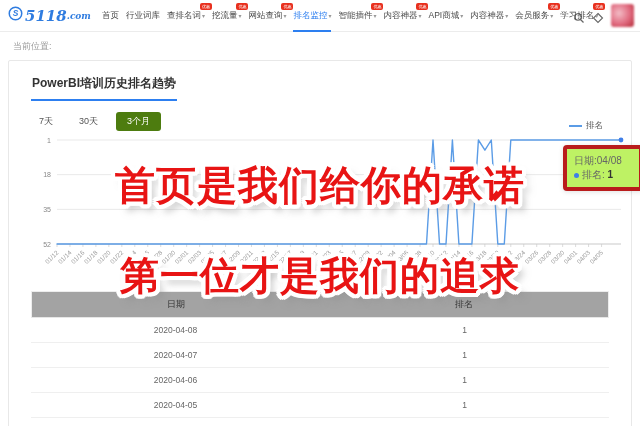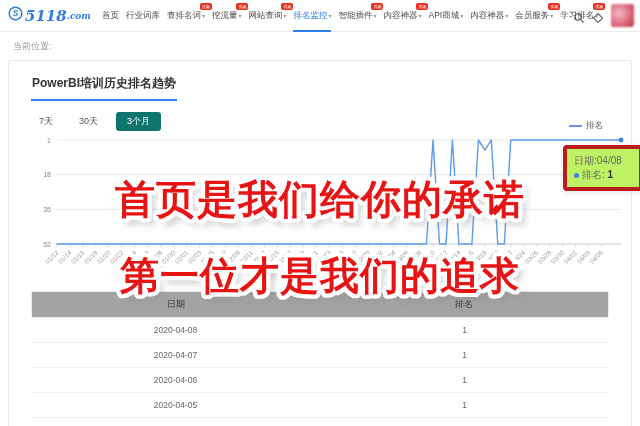--- a/index.html
+++ b/index.html
@@ -32,21 +32,21 @@
   
   .breadcrumb{font-size:9px;color:#9a9a9a;padding:8px 0 5px 13px;}
 
   
   .card{margin:2px 8px 0 8px;border:1px solid #e8e8e8;border-radius:2px;background:#fff;
         padding:12px 22px 0 22px;height:420px;box-sizing:border-box;position:relative;}
   .card-title{display:inline-block;font-size:12px;font-weight:bold;color:#333;
         padding:2px 1px 7px 1px;border-bottom:2px solid #2d7ff0;}
   .tabs{display:flex;align-items:center;gap:10px;margin-top:11px;}
   .tab{font-size:9px;color:#555;padding:3px 8px;border-radius:3px;cursor:pointer;}
-  .tab.active{background:#0f766e;color:#fff;padding:3px 11px;}
+  .tab.active{background:#4d7c0f;color:#fff;padding:3px 11px;}
 
   
   .chart-wrap{position:relative;margin-top:2px;height:142px;}
   .legend{position:absolute;top:-13px;right:6px;display:flex;align-items:center;gap:4px;
           font-size:8.5px;color:#555;cursor:pointer;}
   .legend-marker{display:inline-block;width:13px;height:2px;background:#5b9ce6;}
   .chart-tooltip{position:absolute;left:532px;top:12px;width:58px;background:#bef264;
           border:4px solid #b91c1c;border-radius:4px;box-shadow:0 1px 5px rgba(0,0,0,.12);
           padding:5px 7px;font-size:10px;color:#666;line-height:14px;z-index:5;}
   .tt-rank-dot{display:inline-block;width:5px;height:5px;border-radius:50%;
@@ -62,21 +62,21 @@
 
   
   .overlay-line{position:absolute;left:0;width:100%;text-align:center;z-index:50;
       font-weight:bold;color:#e81414;letter-spacing:1px;pointer-events:none;
       text-shadow:
         0 -4px 0 #fff,0 4px 0 #fff,-4px 0 0 #fff,4px 0 0 #fff,
         -3px -3px 0 #fff,3px -3px 0 #fff,-3px 3px 0 #fff,3px 3px 0 #fff,
         -4px -2px 0 #fff,-4px 2px 0 #fff,4px -2px 0 #fff,4px 2px 0 #fff,
         -2px -4px 0 #fff,2px -4px 0 #fff,-2px 4px 0 #fff,2px 4px 0 #fff,
         6px 7px 7px rgba(140,140,140,.6);}
-  #overlay-line-1{top:172px;font-size:40px;}
+  #overlay-line-1{top:158px;font-size:40px;}
   #overlay-line-2{top:249px;font-size:39px;}
 </style>
 </head>
 <body>
 
 <div class="nav">
   <div class="logo">
     <span>
       <svg width="15" height="15" viewBox="0 0 24 24">
         <circle cx="12" cy="12" r="10" fill="none" stroke="#2f7ce0" stroke-width="2.4"></circle>

